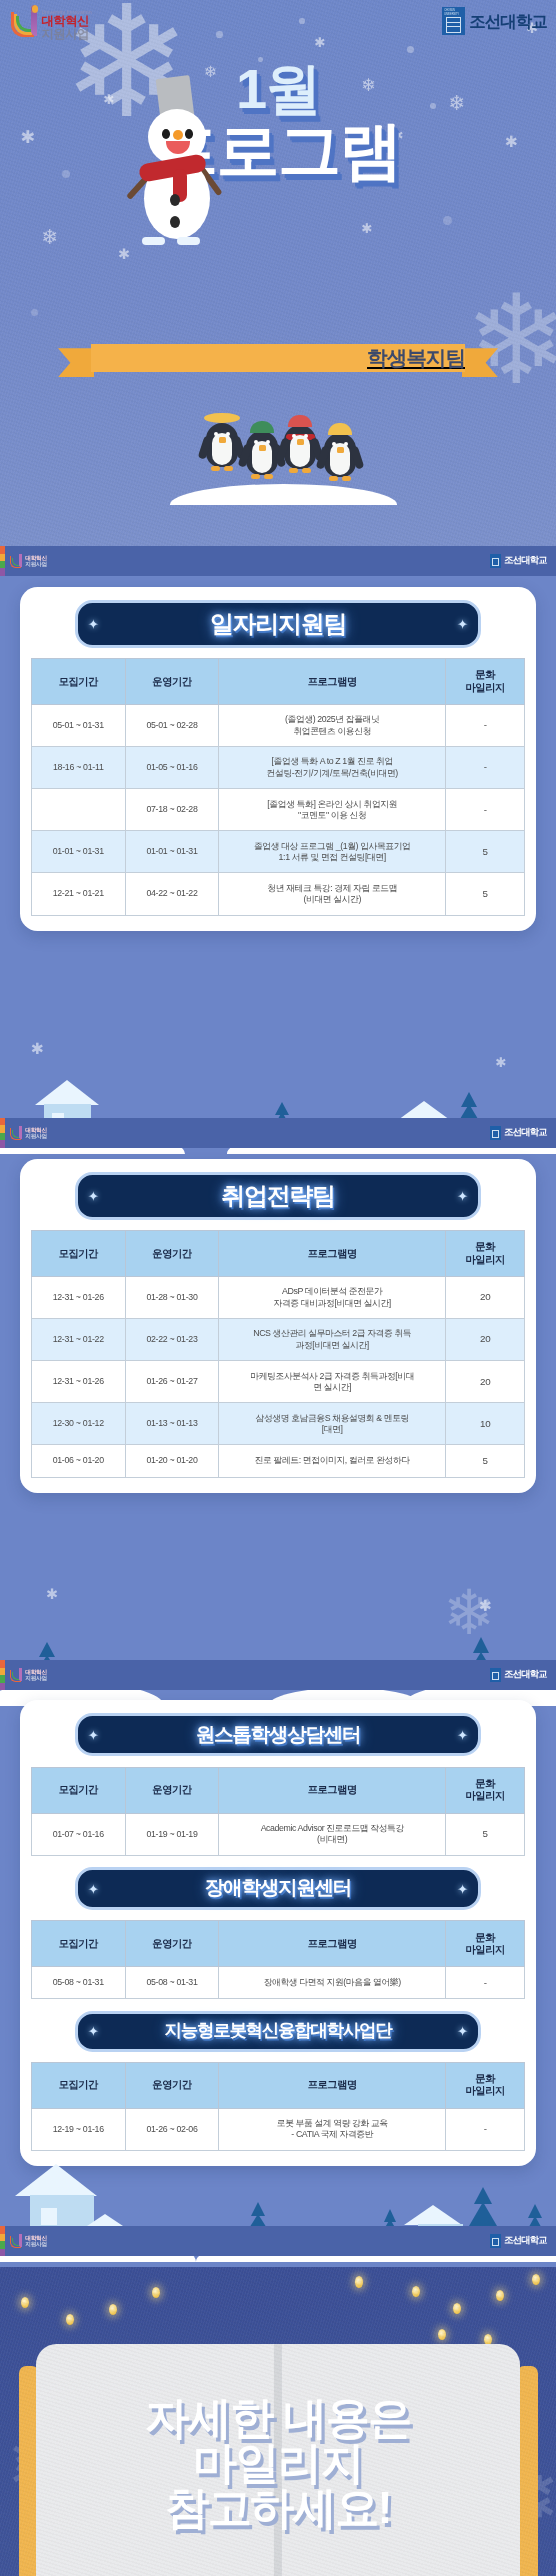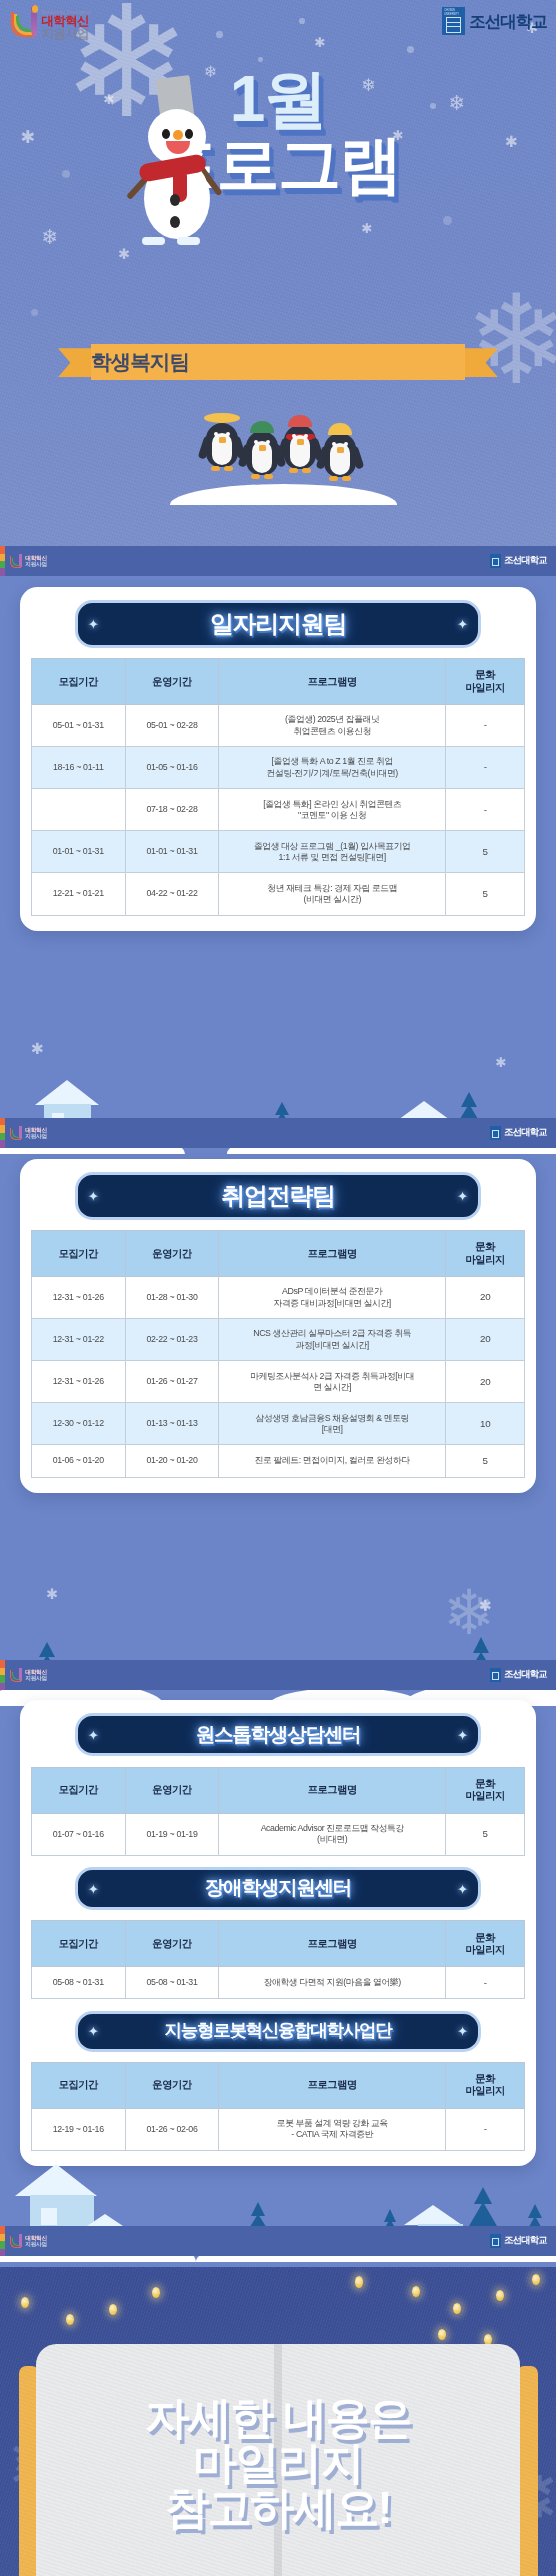--- a/index.html
+++ b/index.html
@@ -118,38 +118,38 @@
   }
   .title-line {
     font-weight: 700;
     letter-spacing: -1.5px;
     line-height: .98;
     color: #ddeefb;
     text-shadow:
       3.1px 4.1px 0 #4f74c4,
       4.6px 6.2px 0 #4f74c4;
   }
-  .t1 { font-size: 64px; margin-top: 6px; }
+  .t1 { font-size: 56px; }
   .t2 { font-size: 66px; margin-top: 2.1px; }
   .t3 { font-size: 63px; color: #ffffff; margin-top: 3.1px; }
 
   .banner-ribbon {
     position: absolute; left: 0; right: 0; top: 337px;
     height: 43px; z-index: 22;
   }
   .banner-ribbon .tail {
     position: absolute; top: 11.3px; width: 36px; height: 29px;
     background: #f0a93b;
   }
   .banner-ribbon .tail.l { left: 58px; clip-path: polygon(0 0, 100% 0, 100% 100%, 0 100%, 12.4px 50%); }
   .banner-ribbon .tail.r { right: 58px; clip-path: polygon(0 0, 100% 0, calc(100% - 12.4px) 50%, 100% 100%, 0 100%); }
   .banner-ribbon .plate {
     position: absolute; left: 91px; right: 91px; top: 7.2px;
-    height: 36px; background: #f5b24a;
-    display: flex; align-items: center; justify-content: flex-start;
+    height: 28px; background: #f5b24a;
+    display: flex; align-items: center; justify-content: flex-end; text-decoration: underline;
   }
   .banner-ribbon .plate span {
     font-size: 20.6px; font-weight: 700; color: #3d4a6b; letter-spacing: -1px;
   }
 
   
   .snowman { position: absolute; left: 128px; top: 77px; width: 103px; height: 170px; z-index: 21; }
   .sm-hat { position:absolute; left:30px; top:0; width:34px; height:42px; background:#b9bcc0; transform: rotate(-7deg); border-radius:2.1px;}
   .sm-head { position:absolute; left:19.6px; top:32px; width:58px; height:56px; border-radius:50%; background:#fff; }
   .sm-eye { position:absolute; width:8.2px; height:9.8px; border-radius:50%; background:#1d1d1d;}
@@ -579,21 +579,21 @@
           </tr>
           <tr class="alt">
             <td>18-16 ~ 01-11</td>
             <td>01-05 ~ 01-16</td>
             <td class="name"><span>[졸업생 특화 A to Z 1월 진로 취업</span><br><span>컨설팅-전기/기계/토목/건축(비대면)</span></td>
             <td class="mile">-</td>
           </tr>
           <tr>
             <td></td>
             <td>07-18 ~ 02-28</td>
-            <td class="name"><span>[졸업생 특화] 온라인 상시 취업콘텐츠</span><br><span>"코멘토" 이용 신청</span></td>
+            <td class="name"><span>[졸업생 특화] 온라인 상시 취업지원</span><br><span>"코멘토" 이용 신청</span></td>
             <td class="mile">-</td>
           </tr>
           <tr class="alt">
             <td>01-01 ~ 01-31</td>
             <td>01-01 ~ 01-31</td>
             <td class="name"><span>졸업생 대상 프로그램 _(1월) 입사목표기업</span><br><span>1:1 서류 및 면접 컨설팅[대면]</span></td>
             <td class="mile">5</td>
           </tr>
           <tr>
             <td>12-21 ~ 01-21</td>

